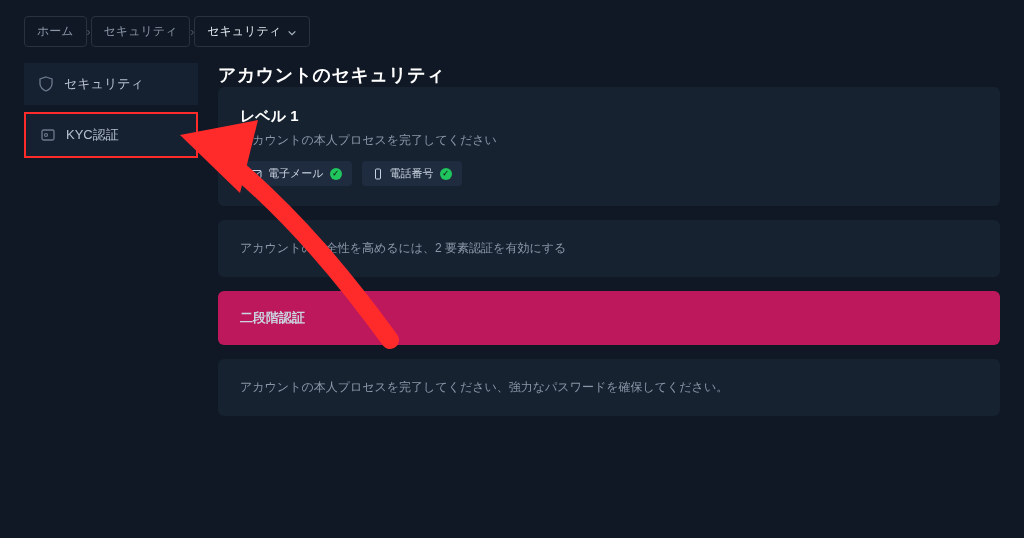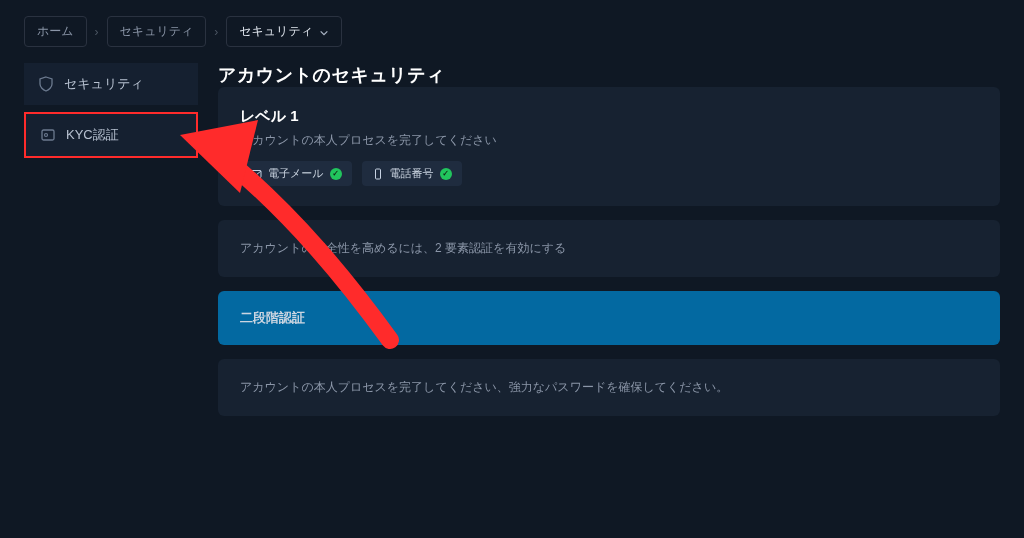--- a/index.html
+++ b/index.html
@@ -8,21 +8,20 @@
       color: #cfd6e0;
       font-family: -apple-system, BlinkMacSystemFont, "Hiragino Kaku Gothic ProN", "Hiragino Sans", Meiryo, sans-serif;
       width: 1024px;
       height: 538px;
       overflow: hidden;
       font-size: 13px;
     }
     .breadcrumb {
       display: flex;
       align-items: center;
-      gap: 8px;
       padding: 16px 24px;
     }
     .crumb {
       border: 1px solid #2a3240;
       border-radius: 4px;
       padding: 6px 12px;
       color: #8b96a8;
       font-size: 12px;
       cursor: pointer;
     }
@@ -101,21 +100,21 @@
       top: 65px;
       width: 280px;
       height: 290px;
       pointer-events: none;
       z-index: 50;
     }
     .sub-item {
       display: flex;
       align-items: center;
       padding: 18px 22px;
-      background: #0369a1;
+      background: #be185d;
       border-radius: 6px;
       margin-bottom: 14px;
       font-size: 13px;
       color: #cbd5e1;
       font-weight: 600;
     }
   </style>
 </head>
 <body>
 

